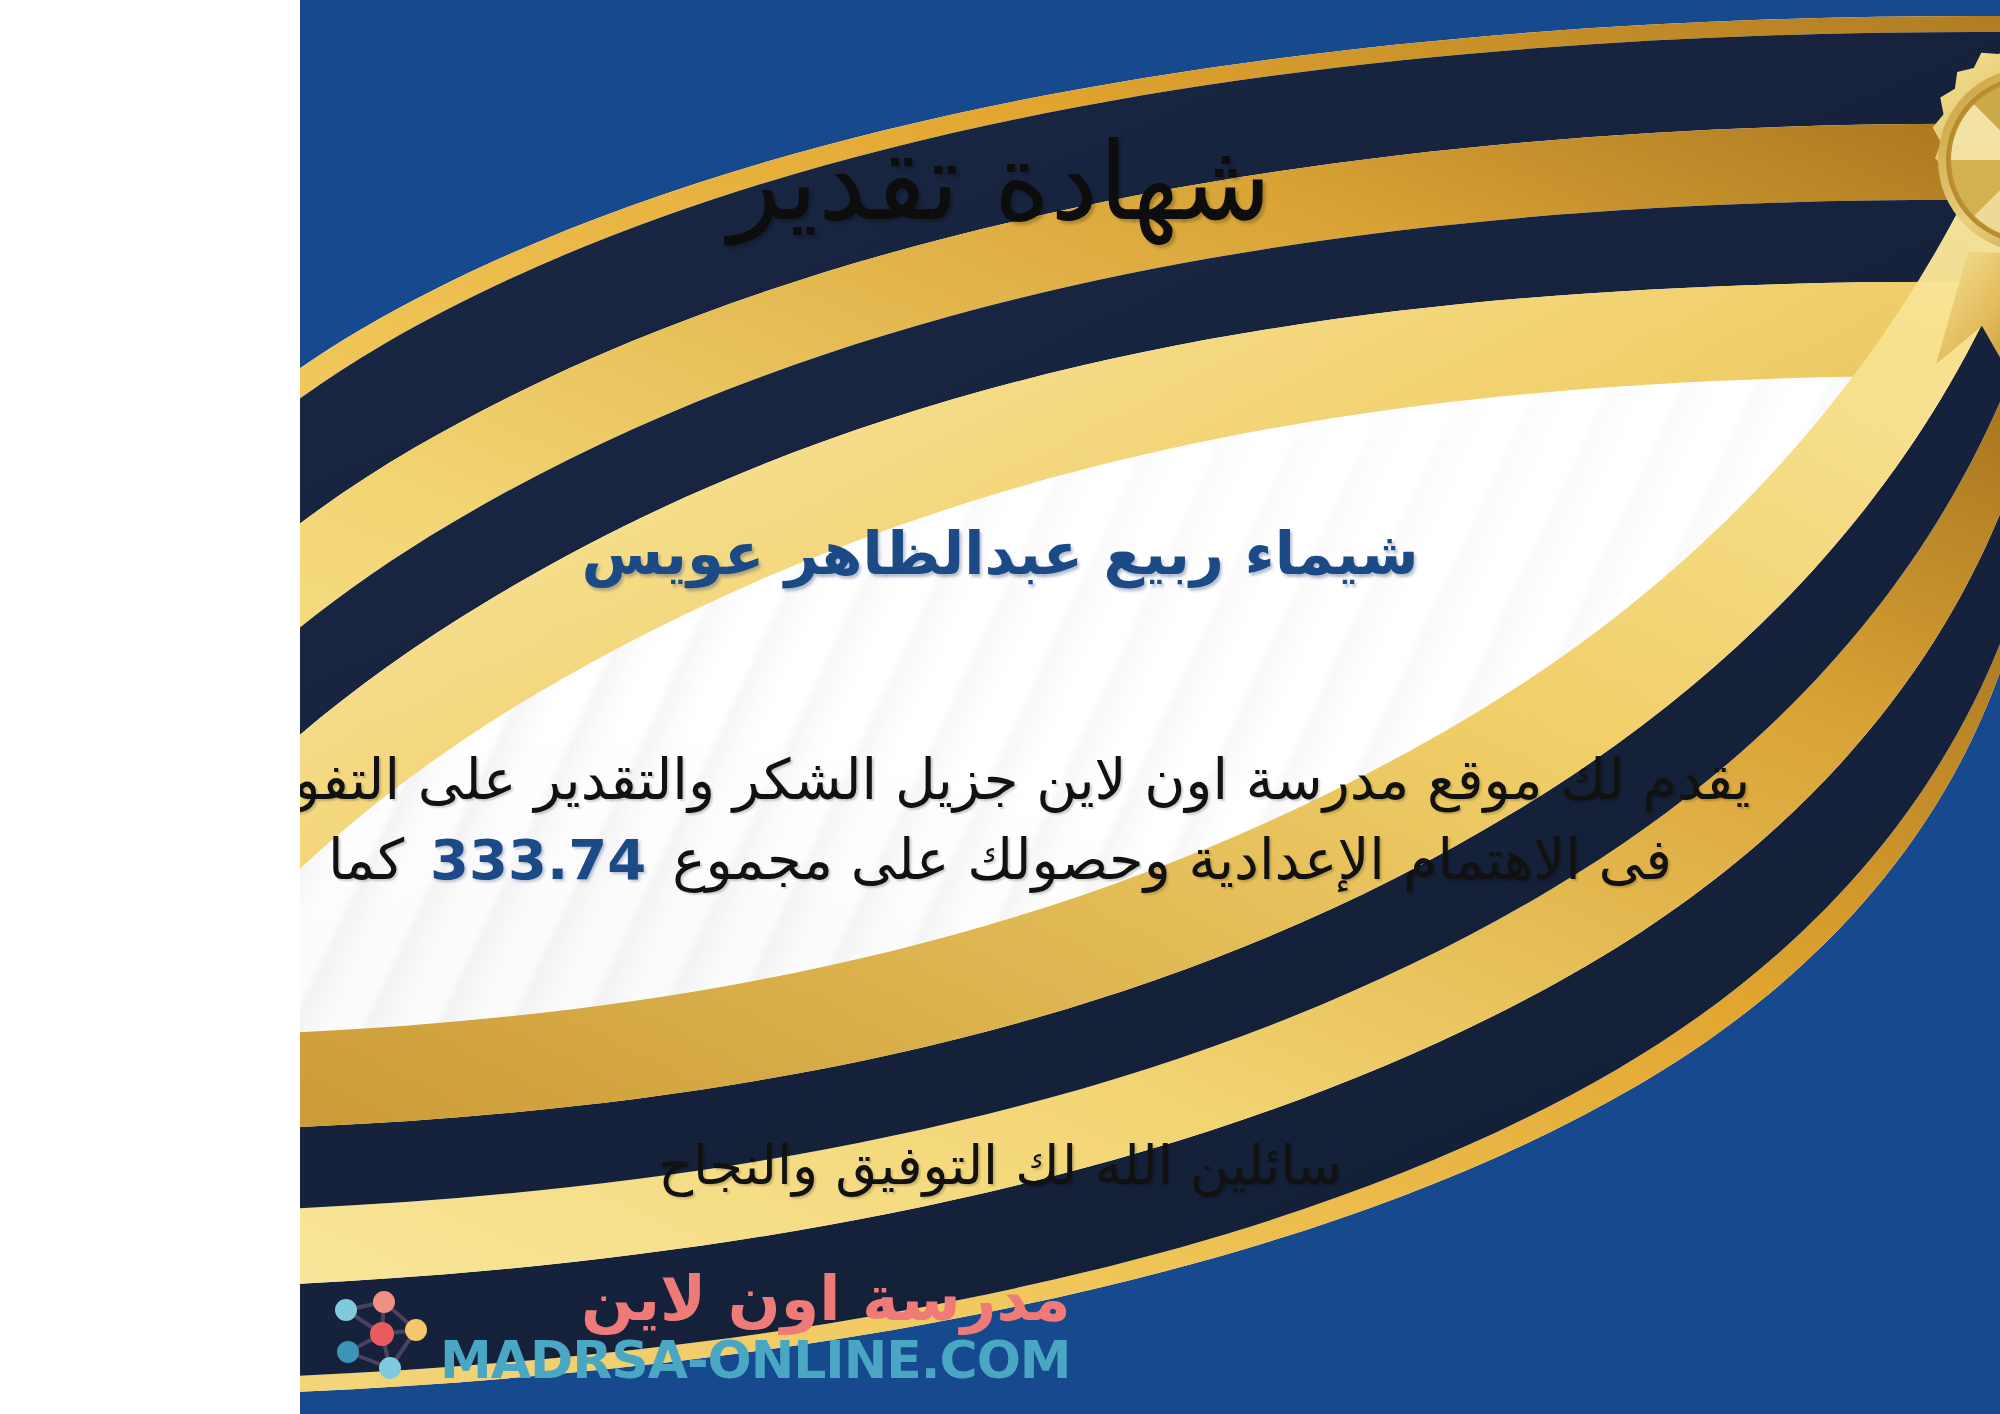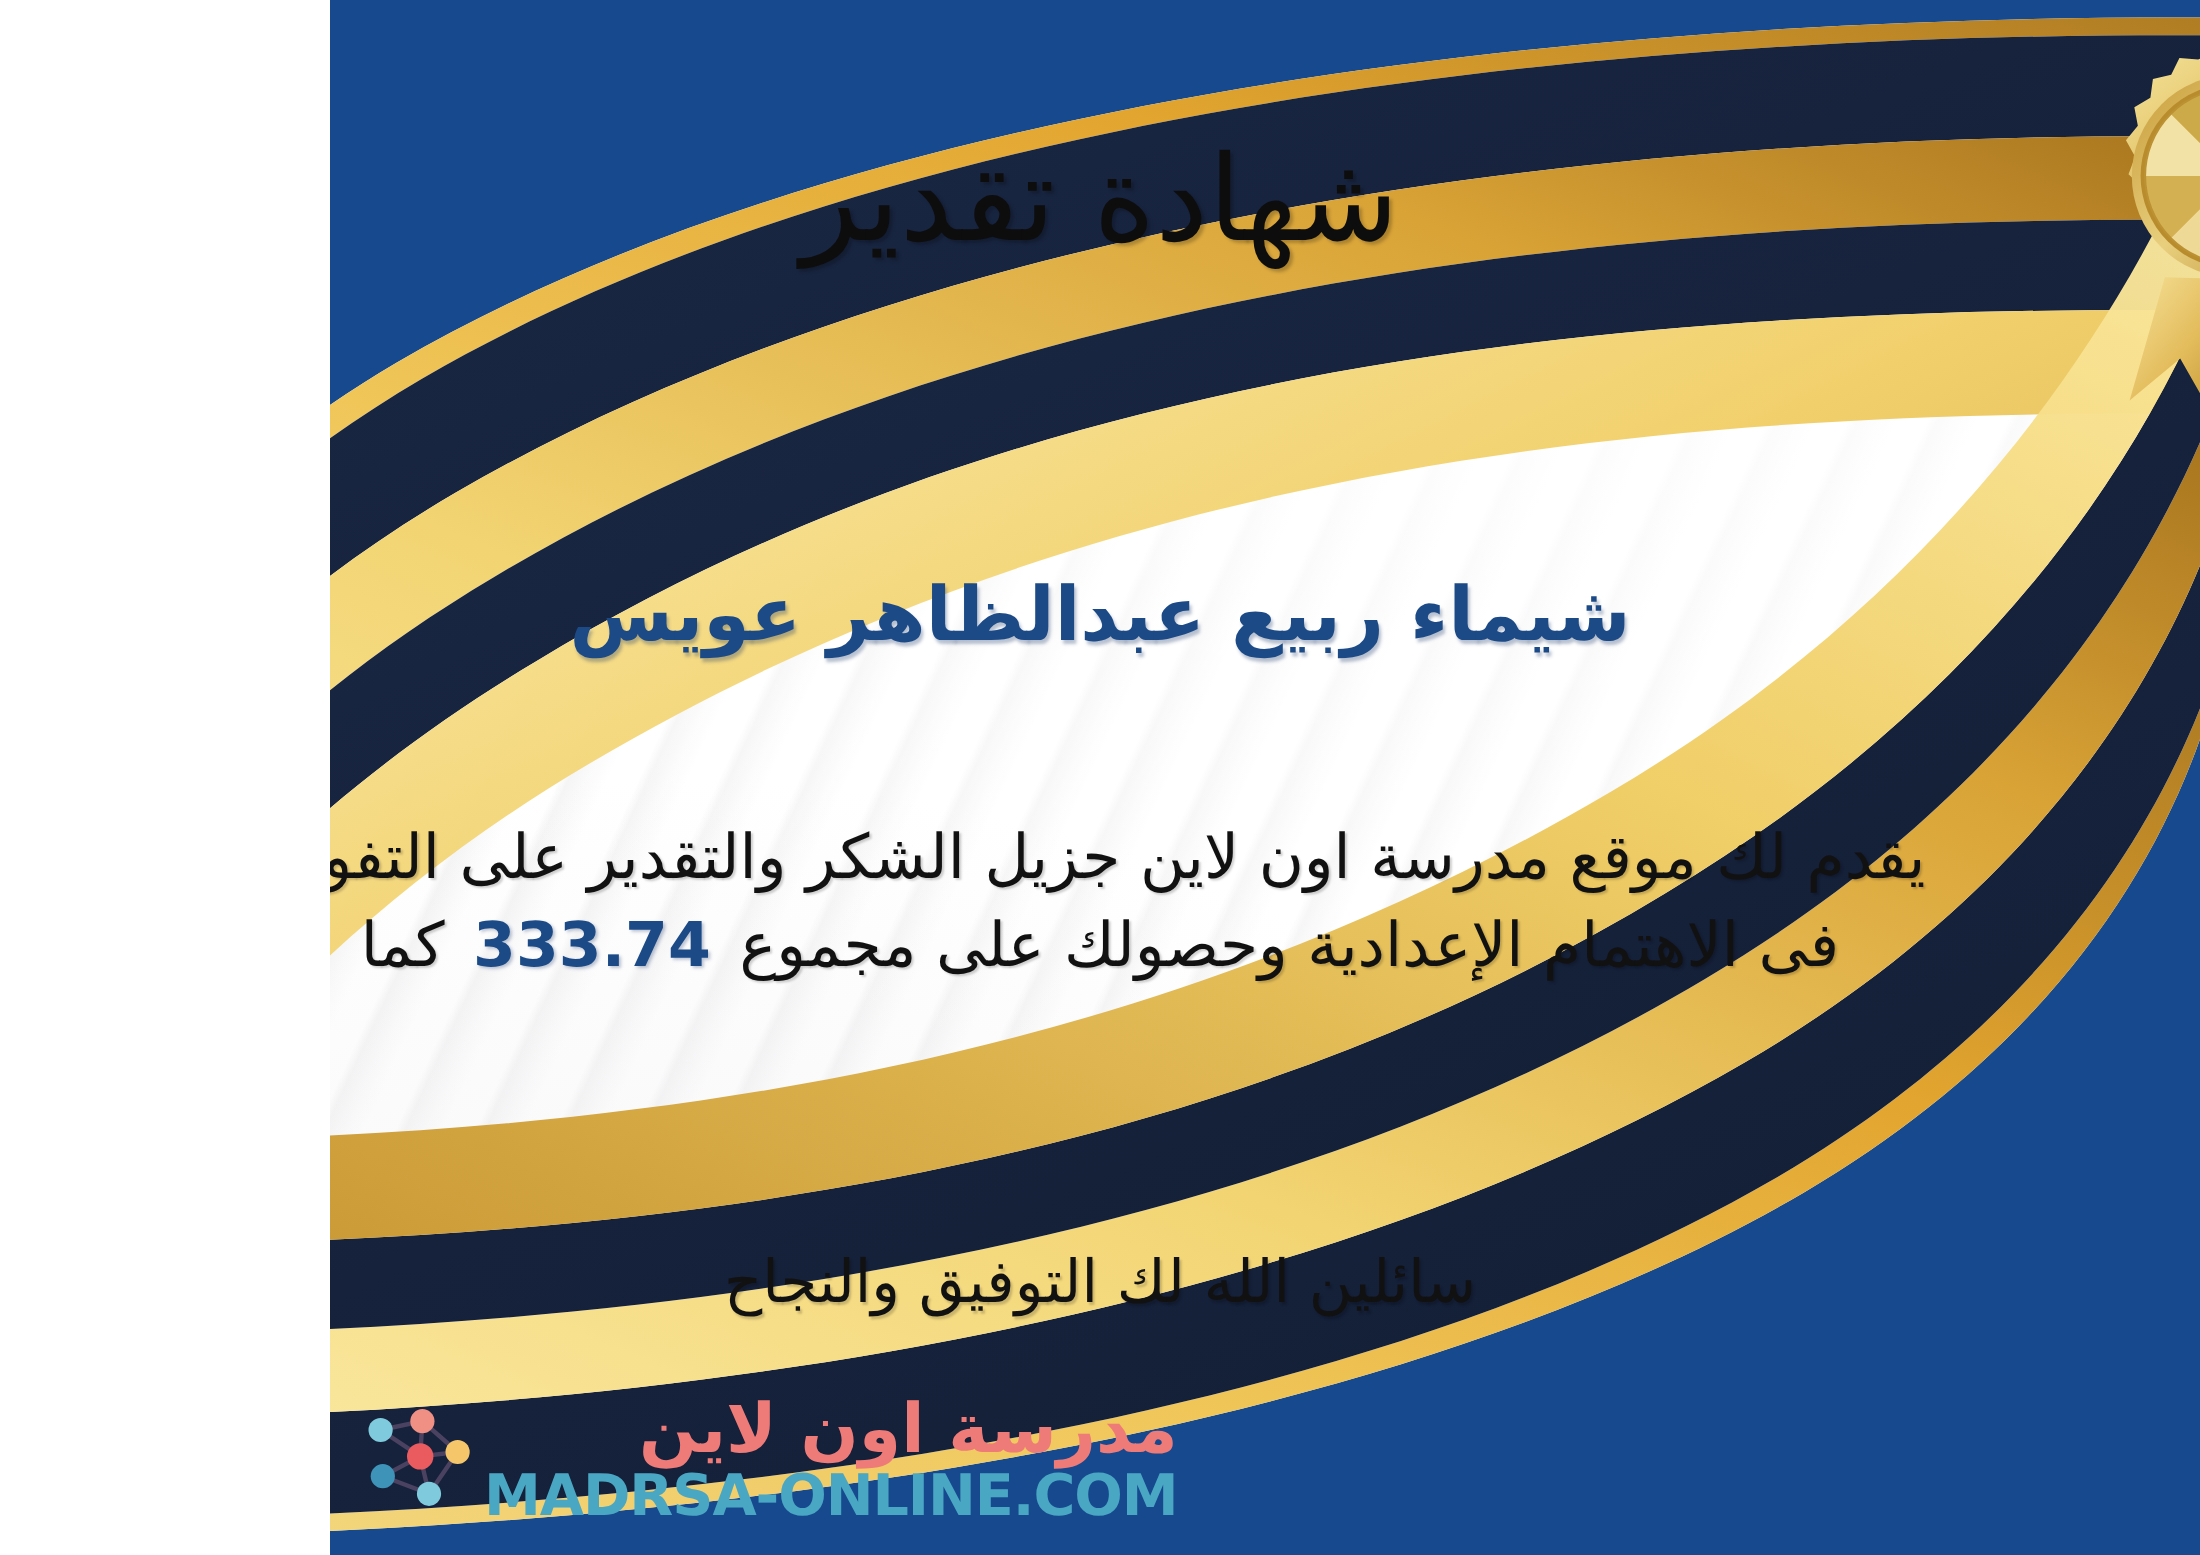--- a/index.html
+++ b/index.html
@@ -64,21 +64,21 @@
     font-weight:400;
     color:#0d0d0d;
     letter-spacing:0;
     line-height:1.18;
     text-shadow:3px 3px 3px rgba(0,0,0,.22);
   }
 
   .recipient-name{
     position:absolute;
     top:517px;left:0;right:0;
-    font-size:68px;
+    font-size:59px;
     font-weight:700;
     color:#1c4a86;
     line-height:1.25;
     text-shadow:2px 3px 3px rgba(20,50,100,.30);
   }
 
   .body-block{
     position:absolute;
     top:740px;left:70px;right:70px;
     font-size:56px;
@@ -114,21 +114,21 @@
     z-index:6;
   }
 
   
   .brand{
     position:absolute;
     left:24px;bottom:28px;
     z-index:7;
     display:flex;
     flex-direction:row-reverse;
-    align-items:flex-start;
+    align-items:flex-end;
     gap:8px;
   }
   .brand-mark{width:108px;height:108px;flex:0 0 auto;}
   .brand-text{
     display:flex;flex-direction:column;
     align-items:flex-start;
     line-height:1;
   }
   .brand-ar{
     direction:rtl;

